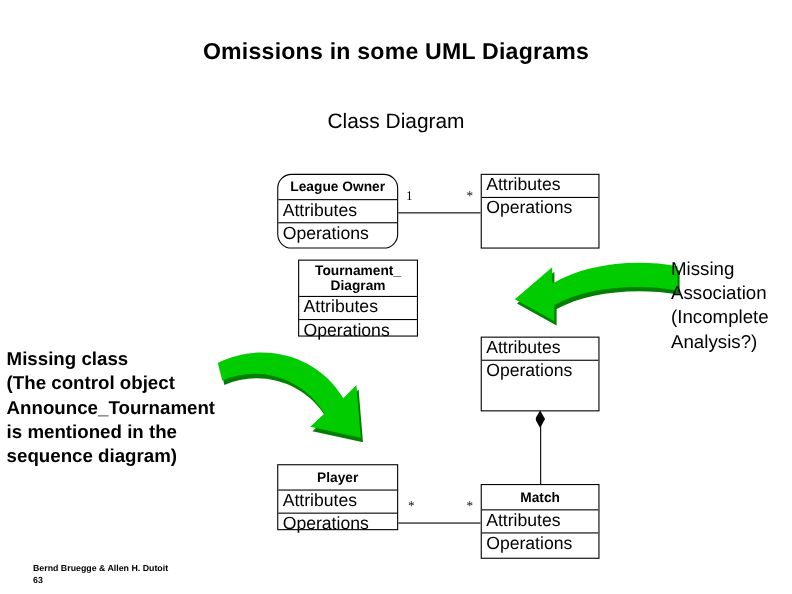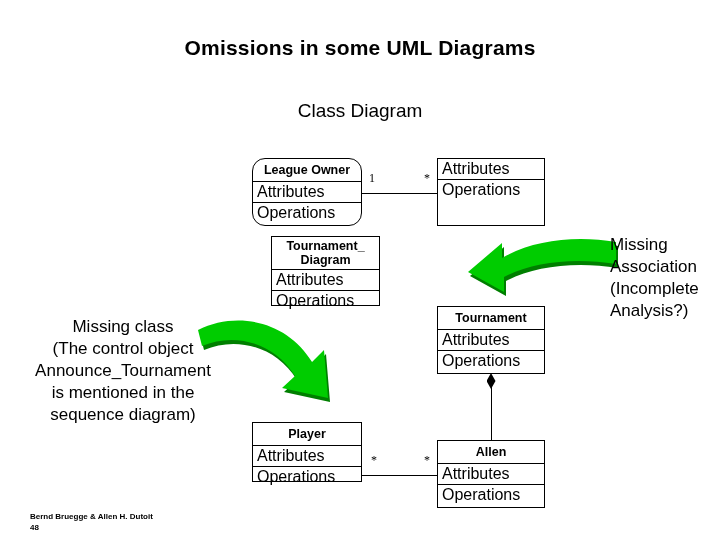--- a/index.html
+++ b/index.html
@@ -102,21 +102,22 @@
   }
 
   
   .callout {
     position: absolute;
     font-size: 17px;
     line-height: 22px;
     white-space: pre-line;
   }
   .callout-left {
-    text-align: center;
+    text-align: left;
+    font-weight: bold;
   }
   .callout-right {
     text-align: left;
   }
 
   
   .green-arrow {
     position: absolute;
   }
 
@@ -163,40 +164,39 @@
   </div>
 
   <div class="uml-class" style="left:271px; top:236px; width:109px; height:70px;">
     <div class="uml-name" style="padding:2px 2px 2px 2px;">Tournament_
 Diagram</div>
     <div class="uml-attrs">Attributes</div>
     <div class="uml-ops">Operations</div>
   </div>
 
   <div class="uml-class" style="left:437px; top:306px; width:108px; height:68px;">
-    <div class="uml-name">Tournament</div>
     <div class="uml-attrs">Attributes</div>
     <div class="uml-ops">Operations</div>
   </div>
 
   <div class="line-v" style="left:491px; top:382px; height:58px;"></div>
   <div class="diamond" style="left:486.5px; top:373px;"></div>
 
   <div class="line-h" style="left:362px; top:475px; width:75px;"></div>
   <div class="mult" style="left:371px; top:454px;">*</div>
   <div class="mult" style="left:424px; top:454px;">*</div>
 
   <div class="uml-class" style="left:252px; top:422px; width:110px; height:60px;">
     <div class="uml-name">Player</div>
     <div class="uml-attrs">Attributes</div>
     <div class="uml-ops">Operations</div>
   </div>
 
   <div class="uml-class" style="left:437px; top:440px; width:108px; height:68px;">
-    <div class="uml-name">Allen</div>
+    <div class="uml-name">Match</div>
     <div class="uml-attrs">Attributes</div>
     <div class="uml-ops">Operations</div>
   </div>
 
   <div class="green-arrow" style="left:458px; top:228px; width:160px; height:70px;">
     <svg width="160" height="70" viewBox="0 0 160 70" xmlns="http://www.w3.org/2000/svg">
 
       <path d="M 158 14
                C 118 7, 74 12, 44 30
                L 44 15
@@ -242,15 +242,15 @@
 (The control object
 Announce_Tournament
 is mentioned in the
 sequence diagram)</div>
 
   <div class="callout callout-right" style="left:610px; top:234px; width:112px;">Missing
 Association
 (Incomplete
 Analysis?)</div>
 
-  <div class="footer-left"><span>Bernd Bruegge &amp; Allen H. Dutoit</span><br><span>48</span></div>
+  <div class="footer-left"><span>Bernd Bruegge &amp; Allen H. Dutoit</span><br><span>63</span></div>
 
 </div>
 
 </body></html>

